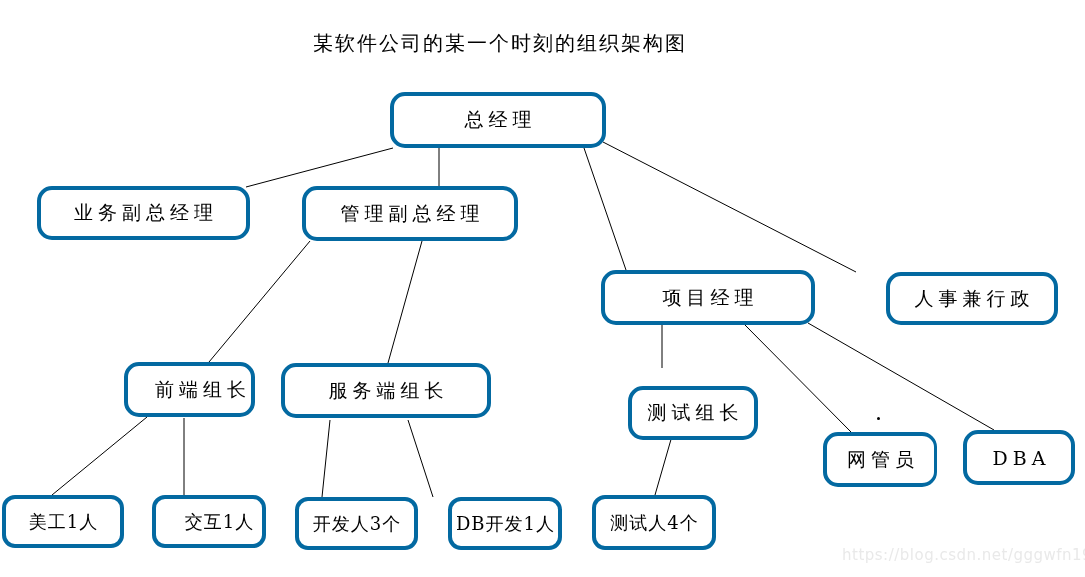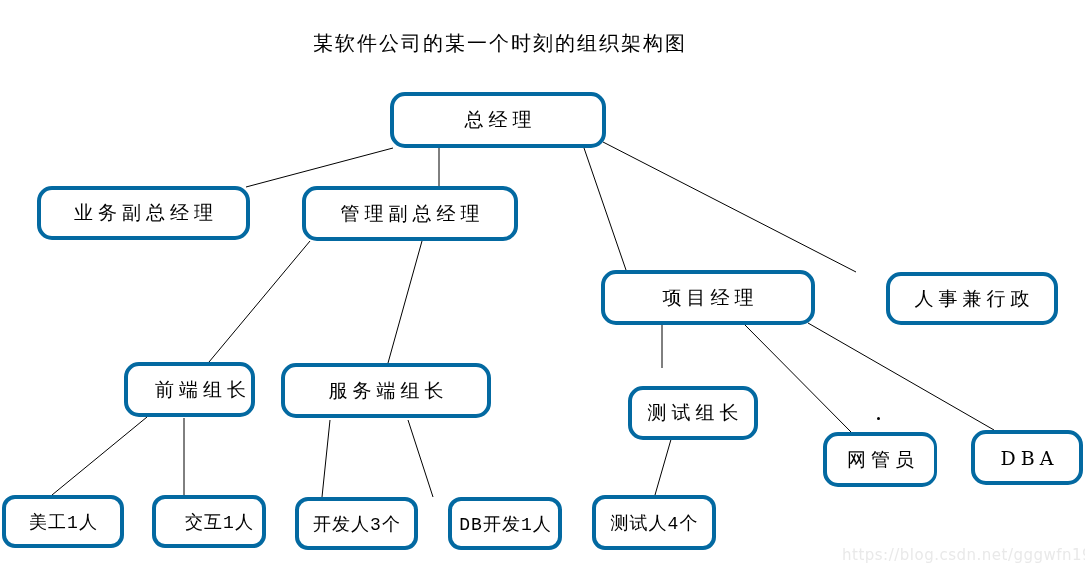--- a/index.html
+++ b/index.html
@@ -44,36 +44,35 @@
     font-size: 19px;
     letter-spacing: 5px;
     white-space: nowrap;
     text-indent: 5px; 
   }
   .node.small {
     font-size: 18px;
     letter-spacing: 1px;
     text-indent: 1px;
     border-radius: 13px;
-    font-family: Liberation Mono, monospace;
   }
   .node.thick-right {
     border-right-width: 3px;
   }
   
   .n-gm          { left: 390px; top:  92px; width: 216px; height: 56px; }
   .n-biz-vp      { left:  37px; top: 186px; width: 213px; height: 54px; }
   .n-mgmt-vp     { left: 302px; top: 186px; width: 216px; height: 55px; }
   .n-pm          { left: 601px; top: 270px; width: 214px; height: 55px; }
   .n-hr-admin    { left: 886px; top: 272px; width: 172px; height: 53px; }
   .n-fe-lead     { left: 124px; top: 362px; width: 131px; height: 55px; padding-left: 22px; }
   .n-srv-lead    { left: 281px; top: 363px; width: 210px; height: 55px; font-family: Liberation Serif, serif; }
   .n-test-lead   { left: 628px; top: 368px; width: 130px; height: 54px; margin-top: 18px; }
   .n-net-admin   { left: 823px; top: 432px; width: 114px; height: 55px; }
-  .n-dba         { left: 963px; top: 430px; width: 112px; height: 55px; margin-left: 8px; }
+  .n-dba         { left: 963px; top: 430px; width: 112px; height: 55px; }
   .n-artist      { left:   2px; top: 495px; width: 122px; height: 53px; }
   .n-interaction { left: 152px; top: 495px; width: 114px; height: 53px; padding-left: 20px; }
   .n-developers  { left: 295px; top: 497px; width: 123px; height: 53px; }
   .n-db-dev      { left: 448px; top: 497px; width: 114px; height: 53px; }
   .n-testers     { left: 592px; top: 495px; width: 124px; height: 55px; }
   .watermark {
     position: absolute;
     left: 842px;
     top: 546px;
     font-size: 15px;

